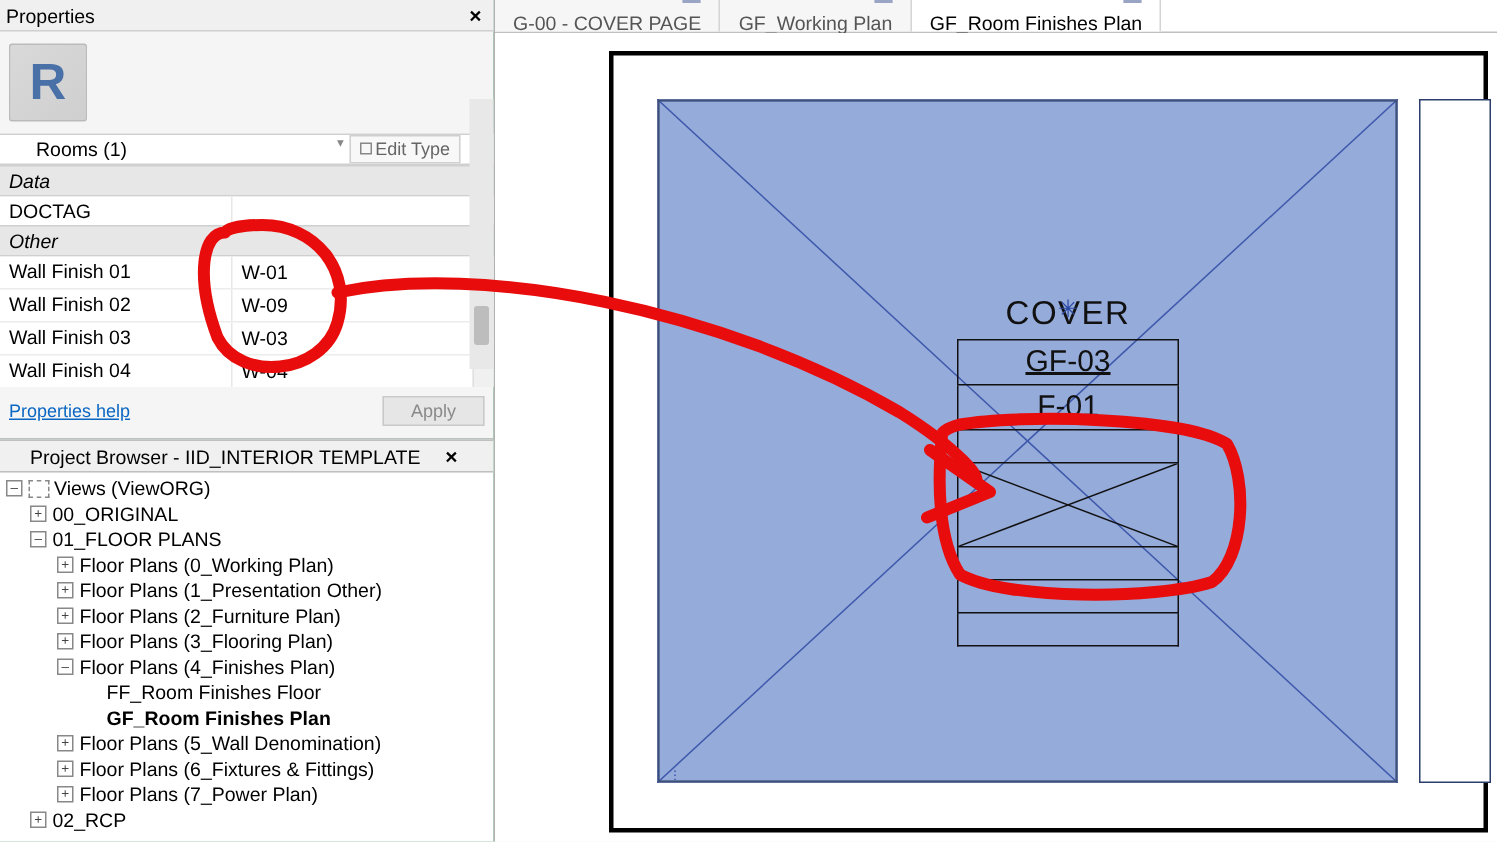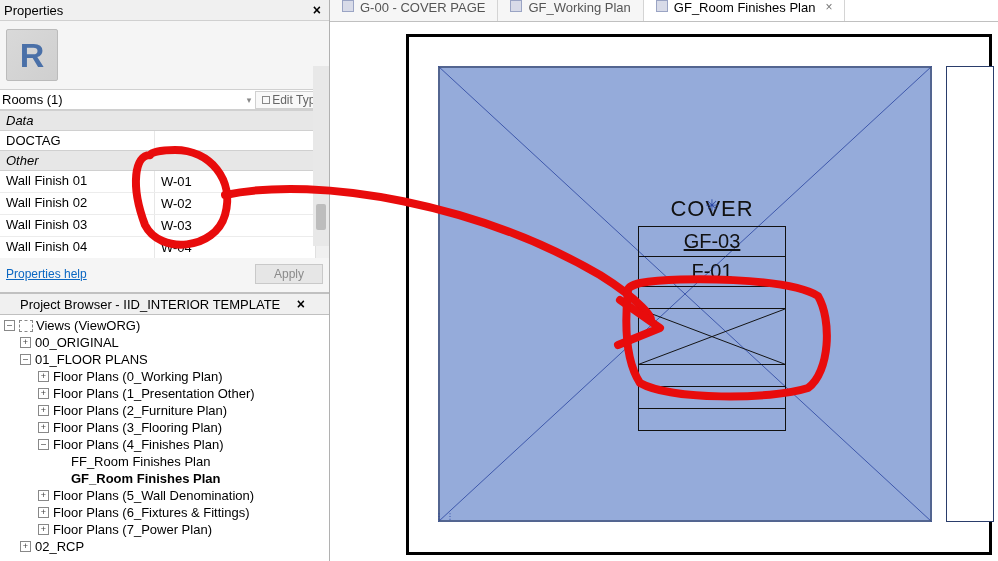--- a/index.html
+++ b/index.html
@@ -8,21 +8,21 @@
 
   
   .left-col { width:330px; display:flex; flex-direction:column; border-right:1px solid #b1b1b1; background:#15803d; }
 
   
   .props { flex:0 0 auto; background:#f5f5f5; border-bottom:1px solid #c0c0c0; position:relative; }
   .props-head { display:flex; align-items:center; background:#f0f0f0; border-bottom:1px solid #d0d0d0; padding:2px 4px; font-size:13px; }
   .props-head .close { margin-left:auto; font-size:14px; font-weight:bold; padding:0 4px; cursor:pointer; }
   .type-img-row { display:flex; align-items:center; padding:4px 6px; height:68px; }
   .type-img { width:52px; height:52px; background:linear-gradient(135deg,#d9d9d9 0%,#cfcfcf 100%); border:1px solid #bbb; border-radius:2px; display:flex; align-items:center; justify-content:center; color:#4a70a8; font-weight:bold; font-size:34px; font-family:Georgia,serif; }
-  .instance-row { display:flex; align-items:center; font-size:13px; background:#ffffff; border-top:1px solid #d0d0d0; border-bottom:1px solid #d0d0d0; padding:0 0; }
+  .instance-row { display:flex; font-size:13px; background:#ffffff; border-top:1px solid #d0d0d0; border-bottom:1px solid #d0d0d0; padding:0 22px; }
   .instance-sel { flex:1; padding:2px 2px; }
   .dd-arrow { font-size:9px; color:#888; padding:0 4px; }
   .edit-type-btn { font-size:12px; background:#f8f8f8; border:1px solid #d0d0d0; padding:1px 6px; color:#666; cursor:pointer; }
   .edit-type-btn .sq { border:1px solid #888; display:inline-block; width:8px; height:8px; margin-right:2px; }
 
   .gridsec { font-size:13px; }
   .sec-head { background:#e7e7e7; padding:1px 6px; border-top:1px solid #d0d0d0; border-bottom:1px solid #d0d0d0; font-weight:400;font-style:italic; }
   .prow { display:flex; align-items:stretch; background:#ffffff; }
   .prow + .prow { border-top:1px solid #ececec; }
   .pcell-l { width:155px; padding:1px 6px; border-right:1px solid #e7e7e7; }
@@ -51,21 +51,21 @@
   .ind2 { padding-left:36px; }
   .ind3 { padding-left:54px; }
   .bold { font-weight:bold; }
   .vicon { display:inline-block; width:14px; height:12px; margin-right:3px; position:relative; }
   .vicon:before { content:""; position:absolute; inset:0; border:1px dashed #888; }
 
   
   .main { flex:1; display:flex; flex-direction:column; background:#e7e7e7; }
 
   .tabs { display:flex; background:#ffffff; height:22px; border-bottom:1px solid #c0c0c0; font-size:13px; }
-  .tab { display:flex; align-items:flex-start; gap:6px; padding:0 12px; border-right:1px solid #d4d4d4; background:#f6f6f6; color:#555; cursor:pointer; }
+  .tab { display:flex; align-items:flex-end; gap:6px; padding:0 12px; border-right:1px solid #d4d4d4; background:#f6f6f6; color:#555; cursor:pointer;flex-direction:column; }
   .tab.active { background:#ffffff; color:#000; }
   .tab .ticon { width:12px; height:12px; background:#d8dbe8; border:1px solid #9aa4c4; }
   .tab .tclose { font-size:12px; color:#777; padding-left:4px; }
 
   .canvas-wrap { flex:1; background:#ffffff; position:relative; }
   .sheet-border { position:absolute; left:76px; top:12px; right:6px; bottom:6px; border:3px solid #000; }
   .room-sel { position:absolute; left:108px; top:44px; width:494px; height:456px; background:#8aa2d6; opacity:0.9; }
   .room-sel svg { position:absolute; inset:0; }
   .panel2 { position:absolute; right:4px; top:44px; width:48px; height:456px; border:1px solid #2a3d6b; background:#ffffff; }
 
@@ -121,21 +121,21 @@
         </div>
 
         <div class="sec-head">Other</div>
         <div class="prow">
           <div class="pcell-l">Wall Finish 01</div>
           <div class="pcell-r">W-01</div>
           <div class="pbtn"></div>
         </div>
         <div class="prow">
           <div class="pcell-l">Wall Finish 02</div>
-          <div class="pcell-r">W-02</div>
+          <div class="pcell-r">W-09</div>
           <div class="pbtn"></div>
         </div>
         <div class="prow">
           <div class="pcell-l">Wall Finish 03</div>
           <div class="pcell-r">W-03</div>
           <div class="pbtn"></div>
         </div>
         <div class="prow">
           <div class="pcell-l">Wall Finish 04</div>
           <div class="pcell-r">W-04</div>
@@ -187,21 +187,21 @@
           <div class="tnode ind2">
             <span class="twist">+</span>
             <span>Floor Plans (3_Flooring Plan)</span>
           </div>
           <div class="tnode ind2">
             <span class="twist">–</span>
             <span>Floor Plans (4_Finishes Plan)</span>
           </div>
           <div class="tnode ind3">
             <span class="twist blank"></span>
-            <span>FF_Room Finishes Plan</span>
+            <span>FF_Room Finishes Floor</span>
           </div>
           <div class="tnode ind3">
             <span class="twist blank"></span>
             <span class="bold">GF_Room Finishes Plan</span>
           </div>
           <div class="tnode ind2">
             <span class="twist">+</span>
             <span>Floor Plans (5_Wall Denomination)</span>
           </div>
           <div class="tnode ind2">

